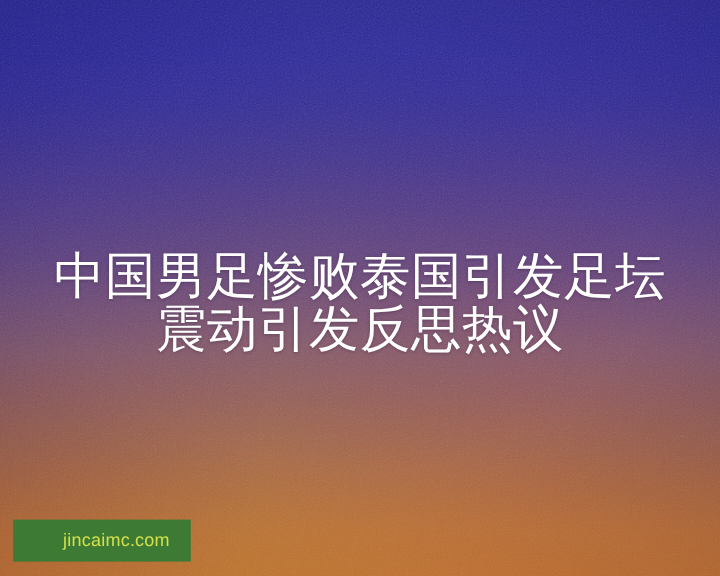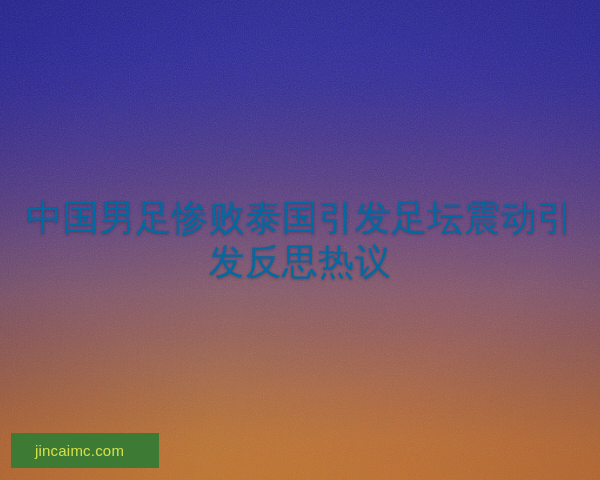--- a/index.html
+++ b/index.html
@@ -78,41 +78,42 @@
   .title-block {
     position: absolute;
     left: 0;
     right: 0;
     top: 196px;
     padding: 0 24px;
     box-sizing: border-box;
     text-align: center;
   }
   .title-text {
-    margin: 0;
+    margin: 12px;
     font-family: "Liberation Sans", "DejaVu Sans", sans-serif;
-    font-size: 36px;
+    font-size: 42px;
     line-height: 44px;
     font-weight: 400;
-    color: #0369a1;
+    color: #ffffff;
     letter-spacing: 0.5px;
     text-shadow: 0 1px 3px rgba(30, 12, 40, 0.30);
     word-break: break-all;
   }
 
   
   .watermark-badge {
     position: absolute;
     left: 11px;
     top: 433px;
     width: 148px;
     height: 35px;
     background: #3d7a34;
     display: flex;
     align-items: center;
+    justify-content: center;
     box-sizing: border-box;
     padding-left: 24px;
   }
   .watermark-text {
     font-family: "Liberation Sans", "DejaVu Sans", sans-serif;
     font-size: 15px;
     font-weight: 400;
     color: #d4e04a;
     letter-spacing: 0.2px;
     white-space: nowrap;

